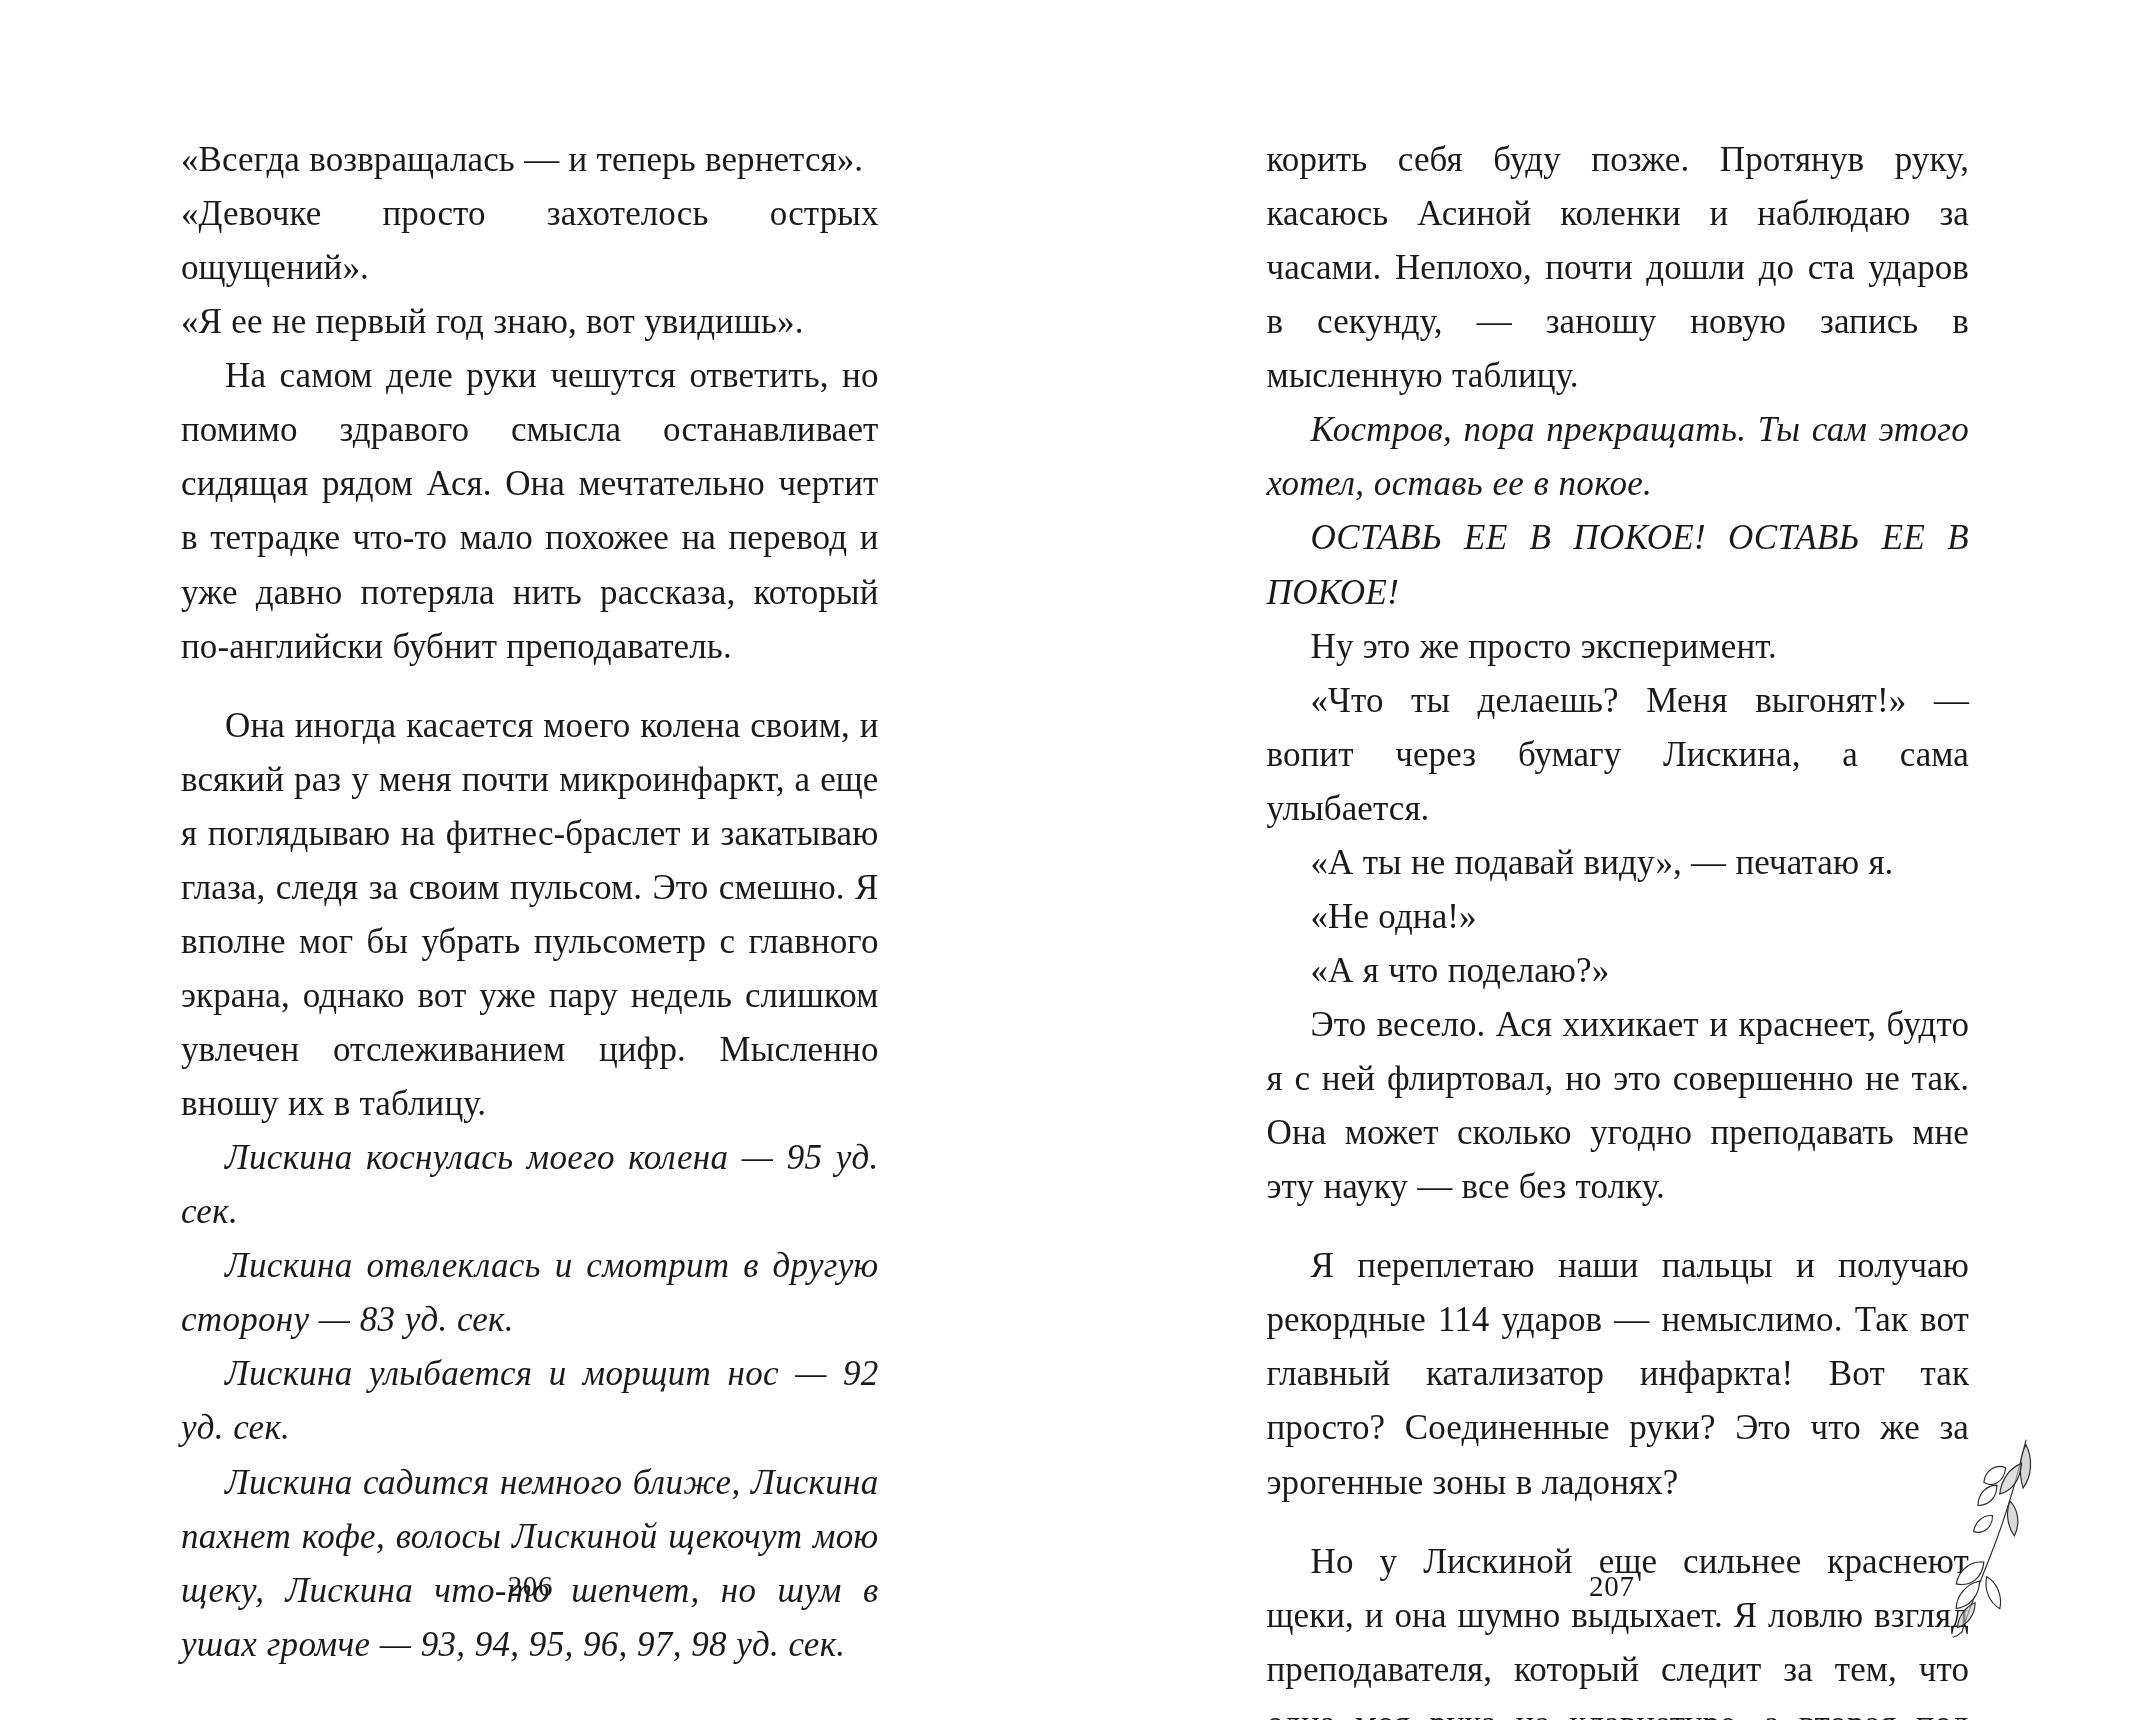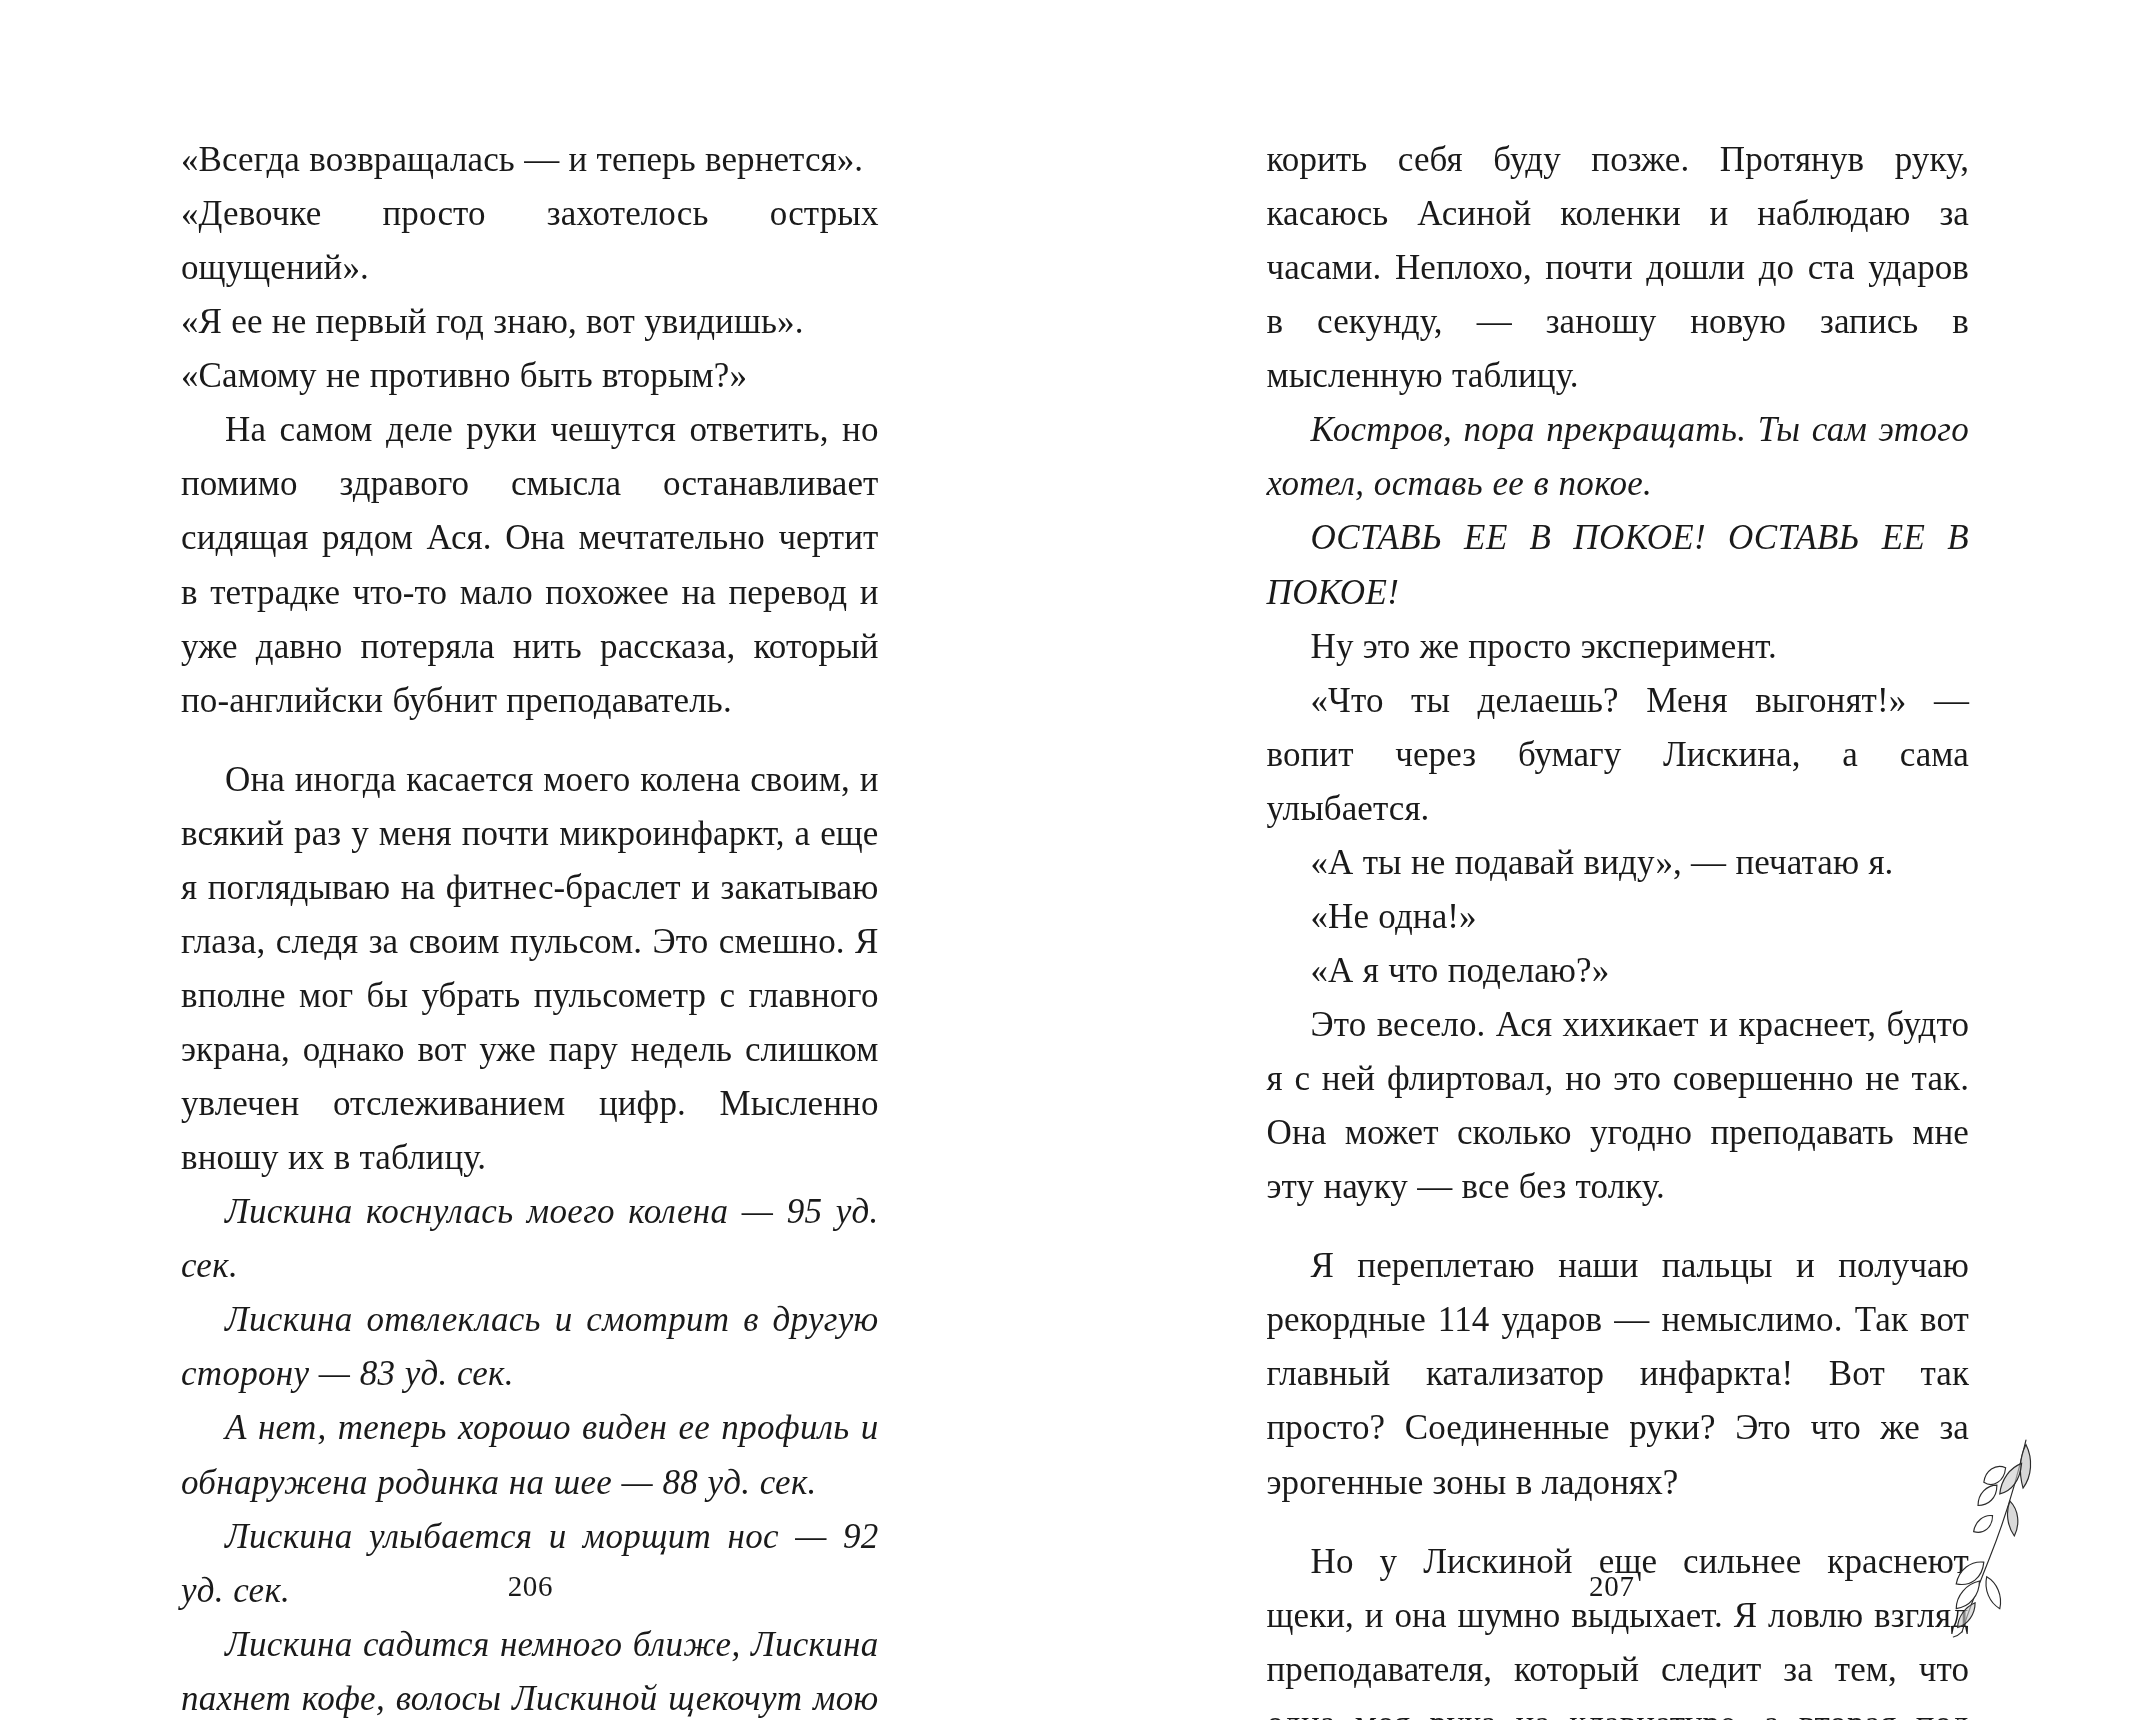--- a/index.html
+++ b/index.html
@@ -84,29 +84,27 @@
 <body>
 
 <div class="spread">
 
   <div class="page page-left">
     <div class="text-block">
 
       <p class="para no-indent">«Всегда возвращалась — и теперь вернется».</p>
       <p class="para no-indent">«Девочке просто захотелось острых ощущений».</p>
       <p class="para no-indent">«Я ее не первый год знаю, вот увидишь».</p>
-      <p class="para no-indent">«Самому не противно быть вторым?»</p>
 
       <p class="para">На самом деле руки чешутся ответить, но помимо здравого смысла останавливает сидящая рядом Ася. Она мечтательно чертит в тетрадке что-то мало похожее на перевод и уже давно потеряла нить рассказа, который по-английски бубнит преподаватель.</p>
 
       <p class="para gap-before">Она иногда касается моего колена своим, и всякий раз у меня почти микроинфаркт, а еще я поглядываю на фитнес-браслет и закатываю глаза, следя за своим пульсом. Это смешно. Я вполне мог бы убрать пульсометр с главного экрана, однако вот уже пару недель слишком увлечен отслеживанием цифр. Мысленно вношу их в таблицу.</p>
 
       <p class="para italic">Лискина коснулась моего колена — 95 уд. сек.</p>
       <p class="para italic">Лискина отвлеклась и смотрит в другую сторону — 83 уд. сек.</p>
-      <p class="para italic">А нет, теперь хорошо виден ее профиль и обнаружена родинка на шее — 88 уд. сек.</p>
       <p class="para italic">Лискина улыбается и морщит нос — 92 уд. сек.</p>
       <p class="para italic">Лискина садится немного ближе, Лискина пахнет кофе, волосы Лискиной щекочут мою щеку, Лискина что-то шепчет, но шум в ушах громче — 93, 94, 95, 96, 97, 98 уд. сек.</p>
 
     </div>
 
     <div class="folio">206</div>
   </div>
 
   <div class="page page-right">
     <div class="text-block">

